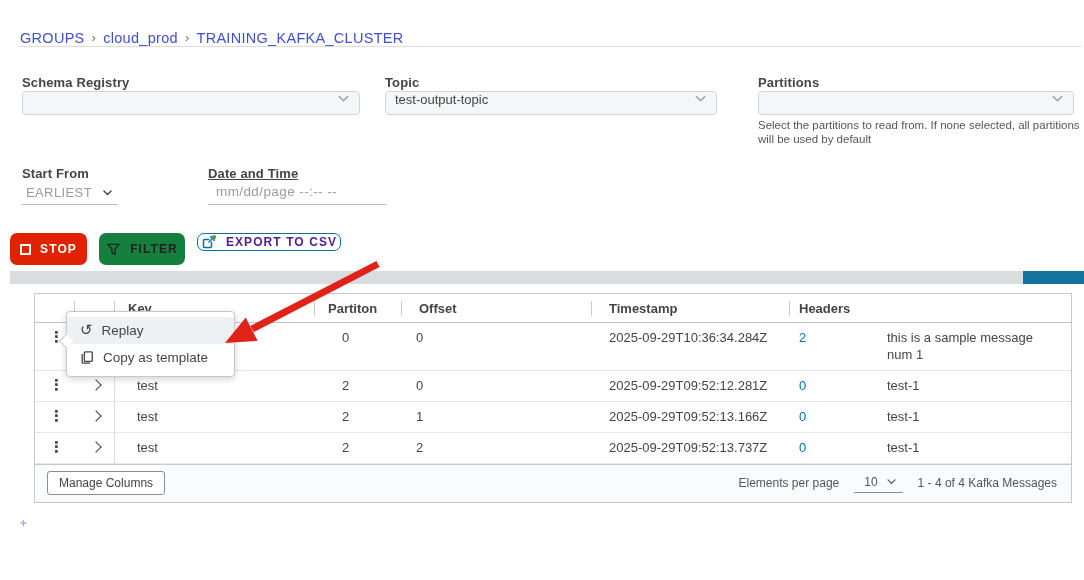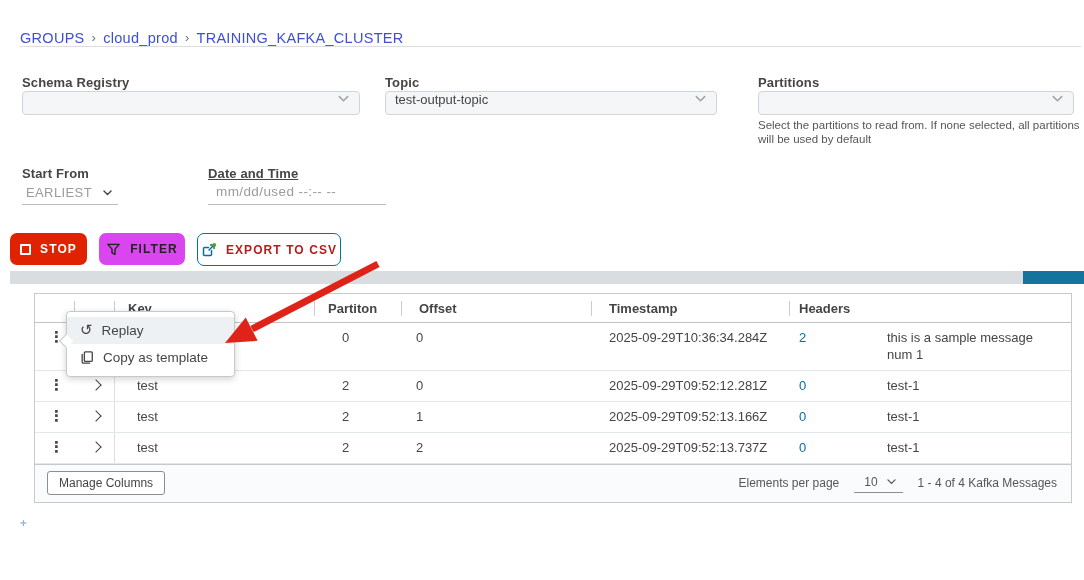--- a/index.html
+++ b/index.html
@@ -22,22 +22,22 @@
   .inline-select { position:absolute; border-bottom:1px solid #b9bec2; display:flex; align-items:center; gap:10px;
                    font-size:13px; padding:2px 4px 4px 4px; cursor:pointer; }
   .muted-val { color:#9b9b9b; letter-spacing:.03em; }
   .date-input { position:absolute; border:none; border-bottom:1px solid #b9bec2; font-size:13.5px; padding:2px 4px 5px 8px; }
 
   
   .btn { position:absolute; top:233px; height:32px; border-radius:7px; border:none; display:flex; align-items:center; justify-content:center;
          gap:9px; font-family:inherit; font-size:12px; font-weight:bold; letter-spacing:.09em; cursor:pointer; }
   .btn-stop { left:10px; width:77px; background:#e12200; color:#fff; }
   .stop-sq { width:11px; height:11px; border:2px solid #fff; border-radius:1px; }
-  .btn-filter { left:99px; width:86px; background:#d946ef; color:#222; }
-  .btn-export { left:197px; width:144px; height:33px; background:#fff; border:1px solid #0072a3; color:#b91c1c; }
+  .btn-filter { left:99px; width:86px; background:#15803d; color:#222; }
+  .btn-export { left:197px; width:144px; height:18px; background:#fff; border:1px solid #0072a3; color:#4c1d95; }
 
   
   .hscroll { position:absolute; left:10px; top:271px; width:1074px; height:13px; background:#d9dde0; }
   .hscroll-thumb { position:absolute; right:0; top:0; width:61px; height:13px; background:#14749e; cursor:grab; }
 
   
   .grid { position:absolute; left:34px; top:293px; width:1038px; border:1px solid #c6cacd; background:#fff; font-size:13px; }
   .g-row { display:grid; grid-template-columns:39px 40px 200px 87px 190px 198px 87px 1fr; }
   .g-head { height:29px; border-bottom:1px solid #c0c4c7; }
   .g-head .hcell { position:relative; display:flex; align-items:center; padding-left:14px; font-weight:bold; color:#454545; }
@@ -118,21 +118,21 @@
 
   <div class="field-label" style="position:absolute;left:22px;top:166px;">Start From</div>
   <div class="inline-select" style="left:22px;top:183px;width:96px;">
     <span class="muted-val">EARLIEST</span>
     <svg width="11" height="11" viewBox="0 0 14 14">
         <path d="M2.5 5l4.5 4.5L11.5 5" fill="none" stroke="#454545" stroke-width="1.8" stroke-linecap="round"></path>
       </svg>
   </div>
 
   <div class="field-label" style="position:absolute;left:208px;top:166px;text-decoration:underline;">Date and Time</div>
-  <div class="date-input muted-val" style="left:208px;top:182px;width:178px;">mm/dd/used --:-- --</div>
+  <div class="date-input muted-val" style="left:208px;top:182px;width:178px;">mm/dd/page --:-- --</div>
 
   <button class="btn btn-stop">
     <span class="stop-sq"></span>
     <span>STOP</span>
   </button>
   <button class="btn btn-filter">
     <svg width="15" height="15" viewBox="0 0 16 16">
         <path d="M2 2.5h12L9.6 7.6v5.6l-3.2-1.7V7.6L2 2.5z" fill="none" stroke="#222" stroke-width="1.5" stroke-linejoin="round"></path>
       </svg>
     <span>FILTER</span>

